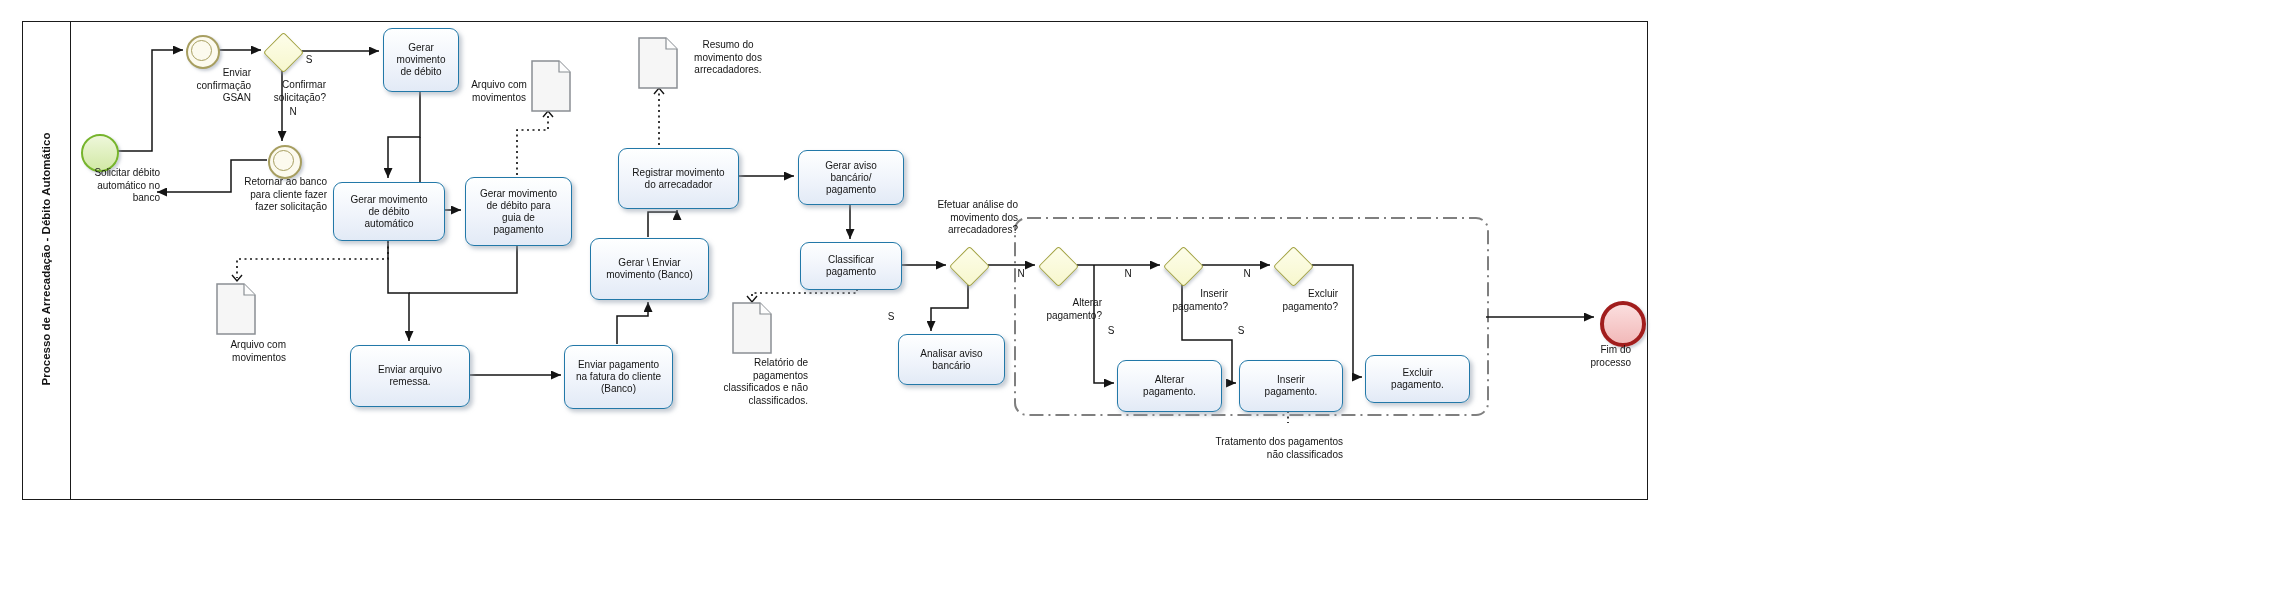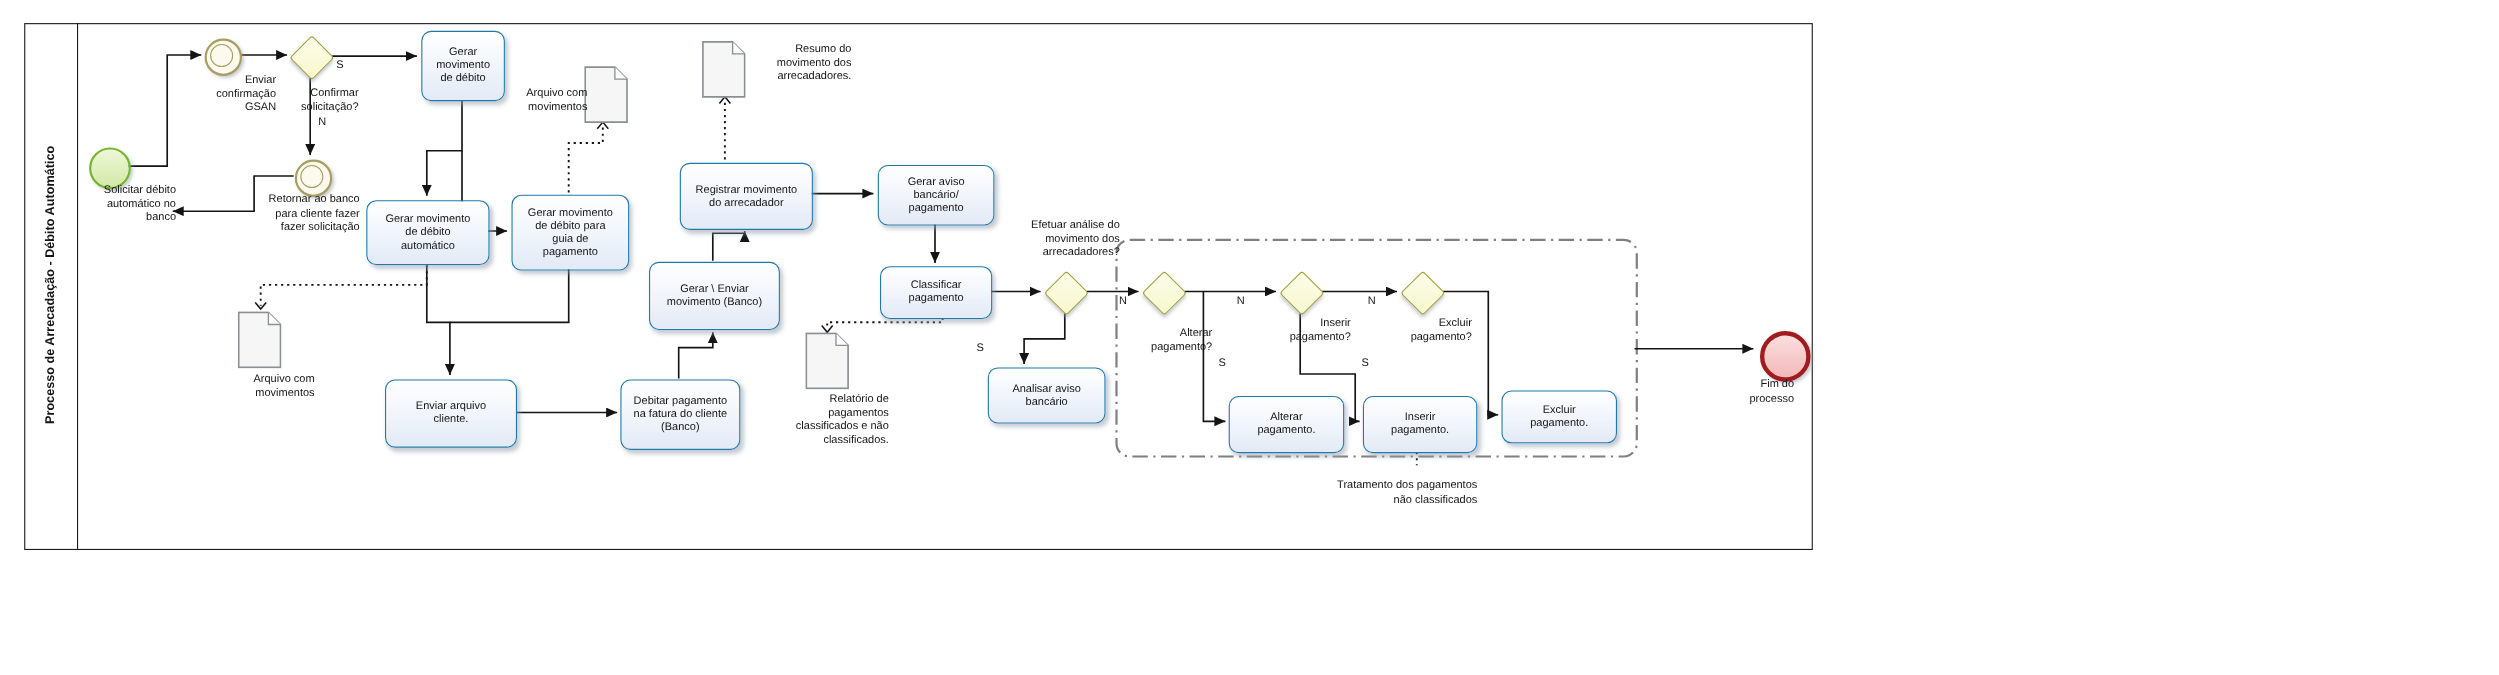--- a/index.html
+++ b/index.html
@@ -21,21 +21,21 @@
       box-shadow:2px 2px 3px rgba(150,160,175,.5);}
   .event{position:absolute;border-radius:50%;}
   .event.start{width:34px;height:34px;margin:-17px 0 0 -17px;border:2.5px solid #76b42c;
       background:linear-gradient(180deg,#eef7da 0%,#d2e9a6 100%);box-shadow:2px 2px 3px rgba(150,160,175,.5);}
   .event.inter{width:30px;height:30px;margin:-15px 0 0 -15px;border:2px solid #a79e60;background:#fcfaee;
       box-shadow:2px 2px 3px rgba(150,160,175,.5);}
   .event.inter .inner{position:absolute;left:2.5px;top:2.5px;width:19px;height:19px;border:1.5px solid #a79e60;border-radius:50%;}
   .event.end{width:38px;height:38px;margin:-19px 0 0 -19px;border:4.5px solid #a11d1d;
       background:linear-gradient(180deg,#fbdede 0%,#f2b9b9 100%);box-shadow:2px 2px 3px rgba(150,160,175,.5);}
   .flabel{position:absolute;text-align:right;font-size:10px;line-height:12.5px;white-space:pre-line;}
-  .flabel.left{text-align:right;}
+  .flabel.left{text-align:center;}
   .sn{position:absolute;font-size:10px;width:14px;text-align:center;}
   .doc{position:absolute;}
 </style>
 </head>
 <body>
 
 <div class="canvas">
 
   <div class="pool"></div>
   <div class="lane-divider"></div>
@@ -163,24 +163,24 @@
   <div class="task" style="left:590px;top:238px;width:117px;height:60px">
       <span class="nlabel">Gerar \ Enviar
 movimento (Banco)</span>
     </div>
   <div class="task" style="left:618px;top:148px;width:119px;height:59px">
       <span class="nlabel">Registrar movimento
 do arrecadador</span>
     </div>
   <div class="task" style="left:350px;top:345px;width:118px;height:60px">
       <span class="nlabel">Enviar arquivo
-cliente.</span>
+remessa.</span>
     </div>
   <div class="task" style="left:564px;top:345px;width:107px;height:62px">
-      <span class="nlabel">Debitar pagamento
+      <span class="nlabel">Enviar pagamento
 na fatura do cliente
 (Banco)</span>
     </div>
   <div class="task" style="left:798px;top:150px;width:104px;height:53px">
       <span class="nlabel">Gerar aviso
 bancário/
 pagamento</span>
     </div>
   <div class="task" style="left:800px;top:242px;width:100px;height:46px">
       <span class="nlabel">Classificar

